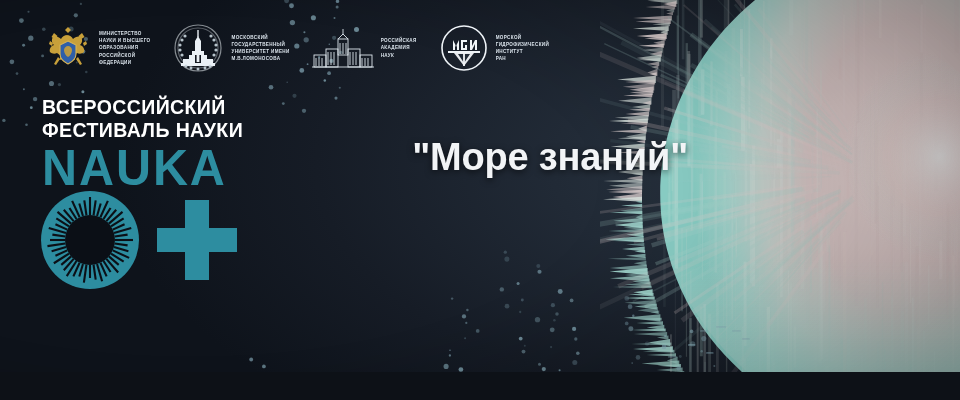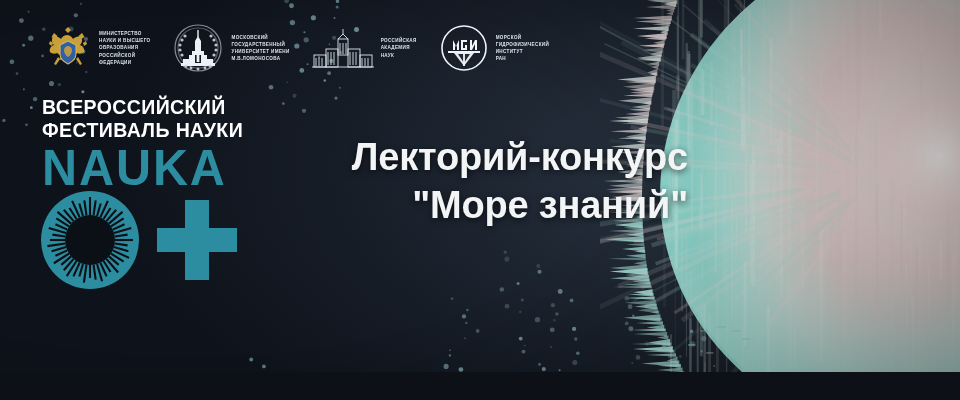--- a/index.html
+++ b/index.html
@@ -1002,18 +1002,17 @@
           <line x1="74.75" y1="46.44" x2="87.61" y2="44.59"></line>
         </g>
     </svg>
     <svg width="86" height="92" viewBox="0 0 86 92">
       <rect x="31" y="6" width="24" height="80" fill="#2d8da0"></rect>
       <rect x="3" y="34" width="80" height="24" fill="#2d8da0"></rect>
     </svg>
   </div>
 
   <div class="title-block">
-    <div class="title-line">Лекторий-конкурс</div>
     <div class="title-line">"Море знаний"</div>
   </div>
 
 
 </div>
 
 </body></html>

